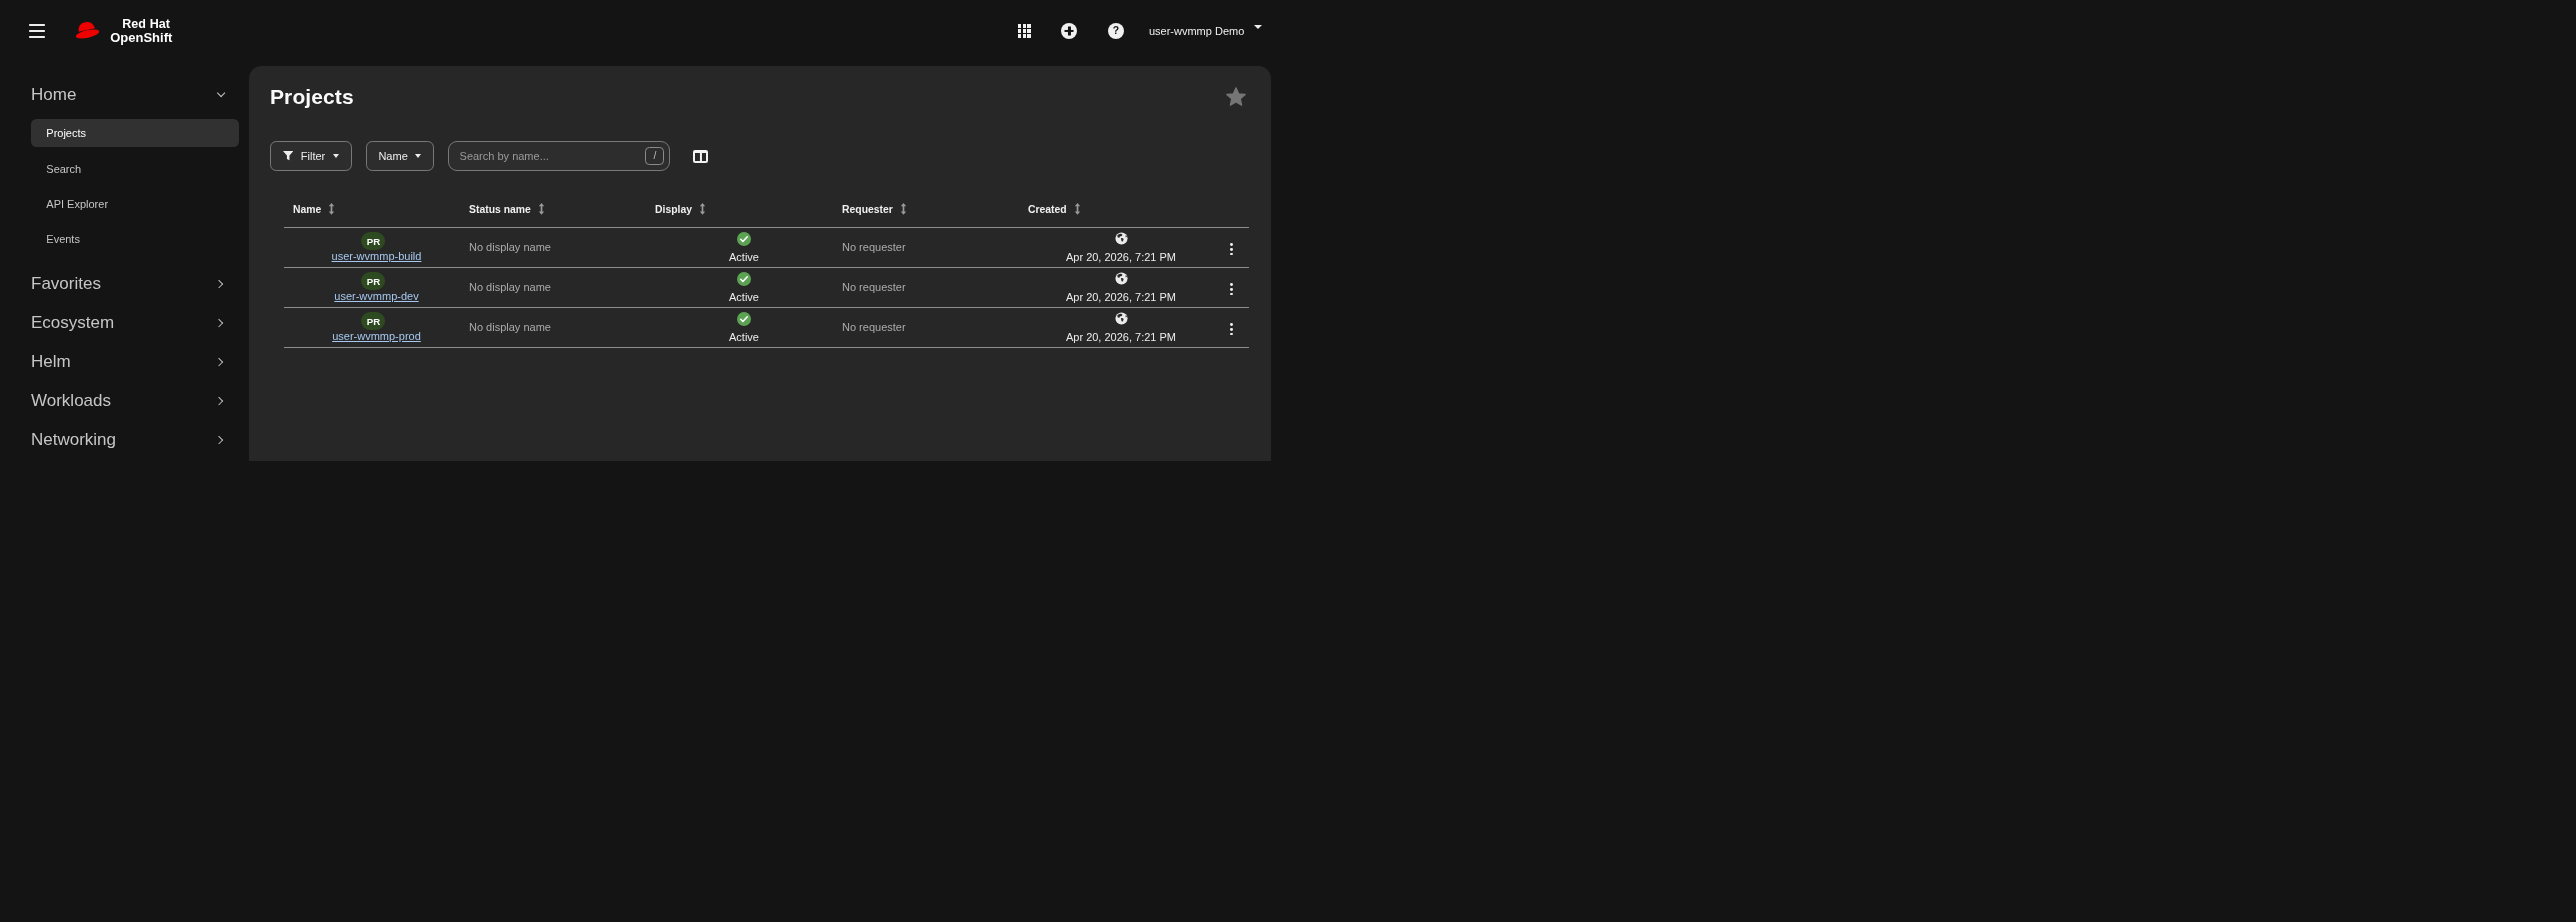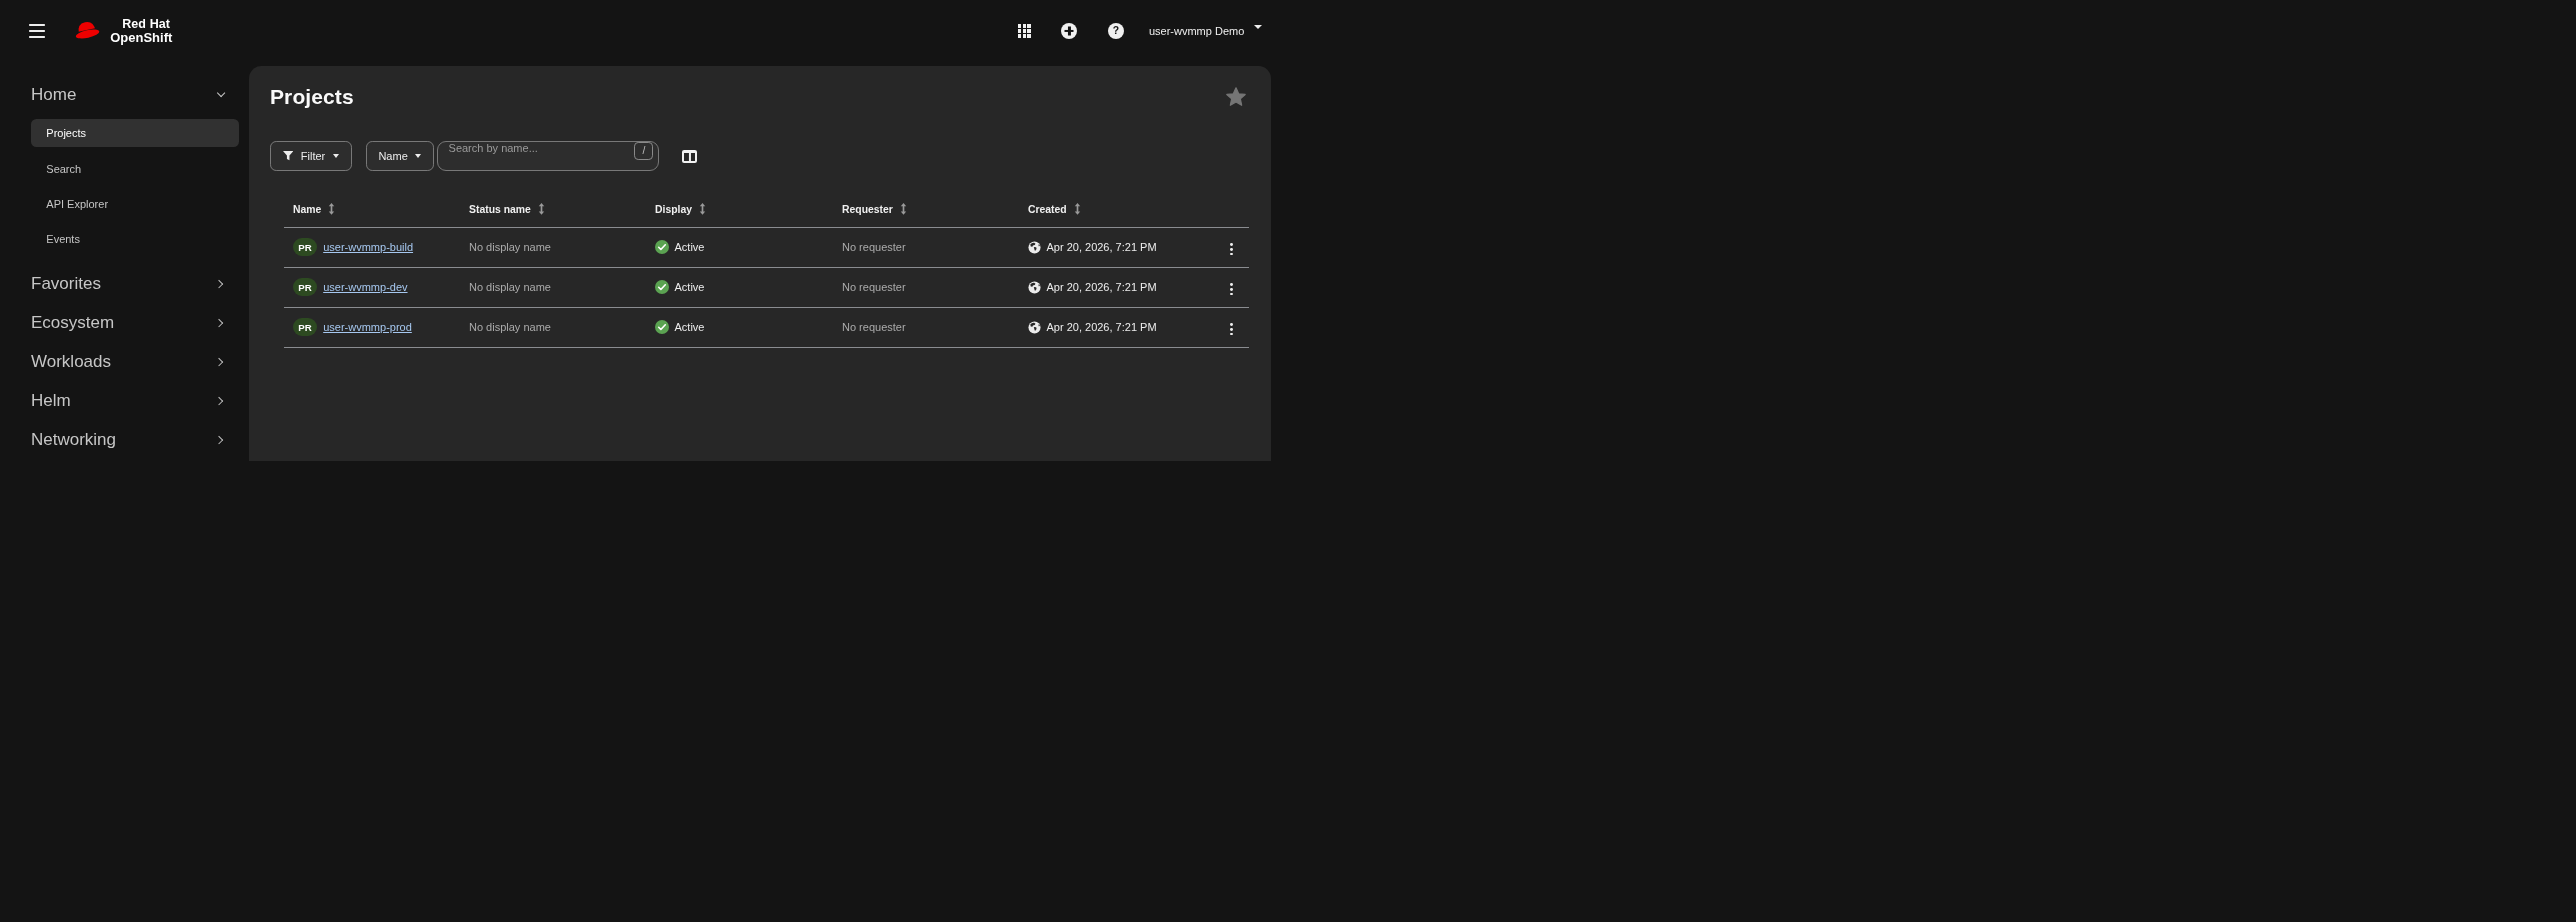--- a/index.html
+++ b/index.html
@@ -62,43 +62,43 @@
     background:#272727; border-radius:12.5px 12.5px 0 0; padding:19px 28px 0 21px; }
   .page-title { font-size:21px; font-weight:600; color:#fafafa; letter-spacing:0.1px; }
   .star-btn { position:absolute; top:21px; right:25px; background:none; border:none; line-height:0; }
 
   
   .toolbar { margin-top:32px; display:flex; align-items:center; }
   .tb-btn { height:30px; background:#2d2d2d; border:0.7px solid #787878; border-radius:6.2px;
     color:#ededed; font-size:11px; display:flex; align-items:center; gap:7.6px; padding:0 11.8px; }
   .tb-btn .caret-down { border-top-width:4.2px; border-left-width:3.5px; border-right-width:3.5px; }
   .attr-btn { margin-left:14px; }
-  .searchbox { margin-left:3px; width:222px; height:30px; background:#2d2d2d;
-    border:0.7px solid #787878; border-radius:9px; display:flex; align-items:flex-start; padding:0 4.9px 0 10.4px; }
+  .searchbox { margin-left:14px; width:222px; height:30px; background:#2d2d2d;
+    border:0.7px solid #787878; border-radius:9px; display:flex; align-items:center; padding:0 4.9px 0 10.4px; }
   .searchbox input { flex:1; min-width:0; background:transparent; border:none; outline:none;
     color:#e6e6e6; font-size:11px; font-family:inherit; }
   .searchbox input::placeholder { color:#9a9a9a; }
   .kbd { border:0.7px solid #8a8a8a; border-radius:4.2px; color:#bdbdbd; font-size:10.4px;
     padding:2.8px 7px; line-height:1; }
   .cols-btn { margin-left:23px; background:none; border:none; line-height:0; }
   .cols-icon { display:block; width:15.3px; height:13px; border:2.1px solid #f2f2f2; border-top-width:3.5px;
     border-radius:2.1px; position:relative; }
   .cols-icon::after { content:""; position:absolute; top:0; bottom:0; left:50%; width:2.1px;
     transform:translateX(-50%); background:#f2f2f2; }
 
   
   .tablewrap { margin:31px 0 0 14px; width:965px; }
   table { width:100%; border-collapse:collapse; table-layout:fixed; }
   th { text-align:left; font-size:10.4px; font-weight:bold; color:#f0f0f0; padding:1.4px 0 11px 9px; white-space:nowrap; }
   .sort-btn { background:none; border:none; margin-left:7px; vertical-align:-1.4px; line-height:0; }
   tbody tr { height:40px; border-top:0.7px solid #8a8c90; }
   tbody tr:last-child { border-bottom:0.7px solid #8a8c90; }
   td { padding-left:9px; font-size:11px; color:#ededed; vertical-align:middle; white-space:nowrap; }
   td.kebab-cell { padding-left:0; text-align:center; }
-  .cell-flex { display:flex; align-items:center; gap:5.5px; }
+  .cell-flex { display:flex; align-items:center; gap:5.5px;flex-direction:column; }
   .badge { display:inline-flex; align-items:center; justify-content:center; min-width:24px; height:18px;
     border-radius:9px; background:#2d4a21; color:#fff; font-size:9.7px; font-weight:bold; margin-right:6.2px; }
   .res-link { color:#a6c8f0; }
   .muted { color:#ababab; }
   .kebab { background:none; border:none; display:inline-flex; flex-direction:column; gap:2.1px; padding:3.5px 5.5px; }
   .kebab i { width:2.8px; height:2.8px; border-radius:50%; background:#ededed; }
 </style>
 </head>
 <body>
 
@@ -191,27 +191,27 @@
       </button>
     </li>
     <li>
       <button class="nav-group-btn collapsible">
         <span>Ecosystem</span>
         <span class="chev right"></span>
       </button>
     </li>
     <li>
       <button class="nav-group-btn collapsible">
+        <span>Helm</span>
+        <span class="chev right"></span>
+      </button>
+    </li>
+    <li>
+      <button class="nav-group-btn collapsible">
         <span>Workloads</span>
-        <span class="chev right"></span>
-      </button>
-    </li>
-    <li>
-      <button class="nav-group-btn collapsible">
-        <span>Helm</span>
         <span class="chev right"></span>
       </button>
     </li>
     <li>
       <button class="nav-group-btn collapsible">
         <span>Networking</span>
         <span class="chev right"></span>
       </button>
     </li>
   </ul>

